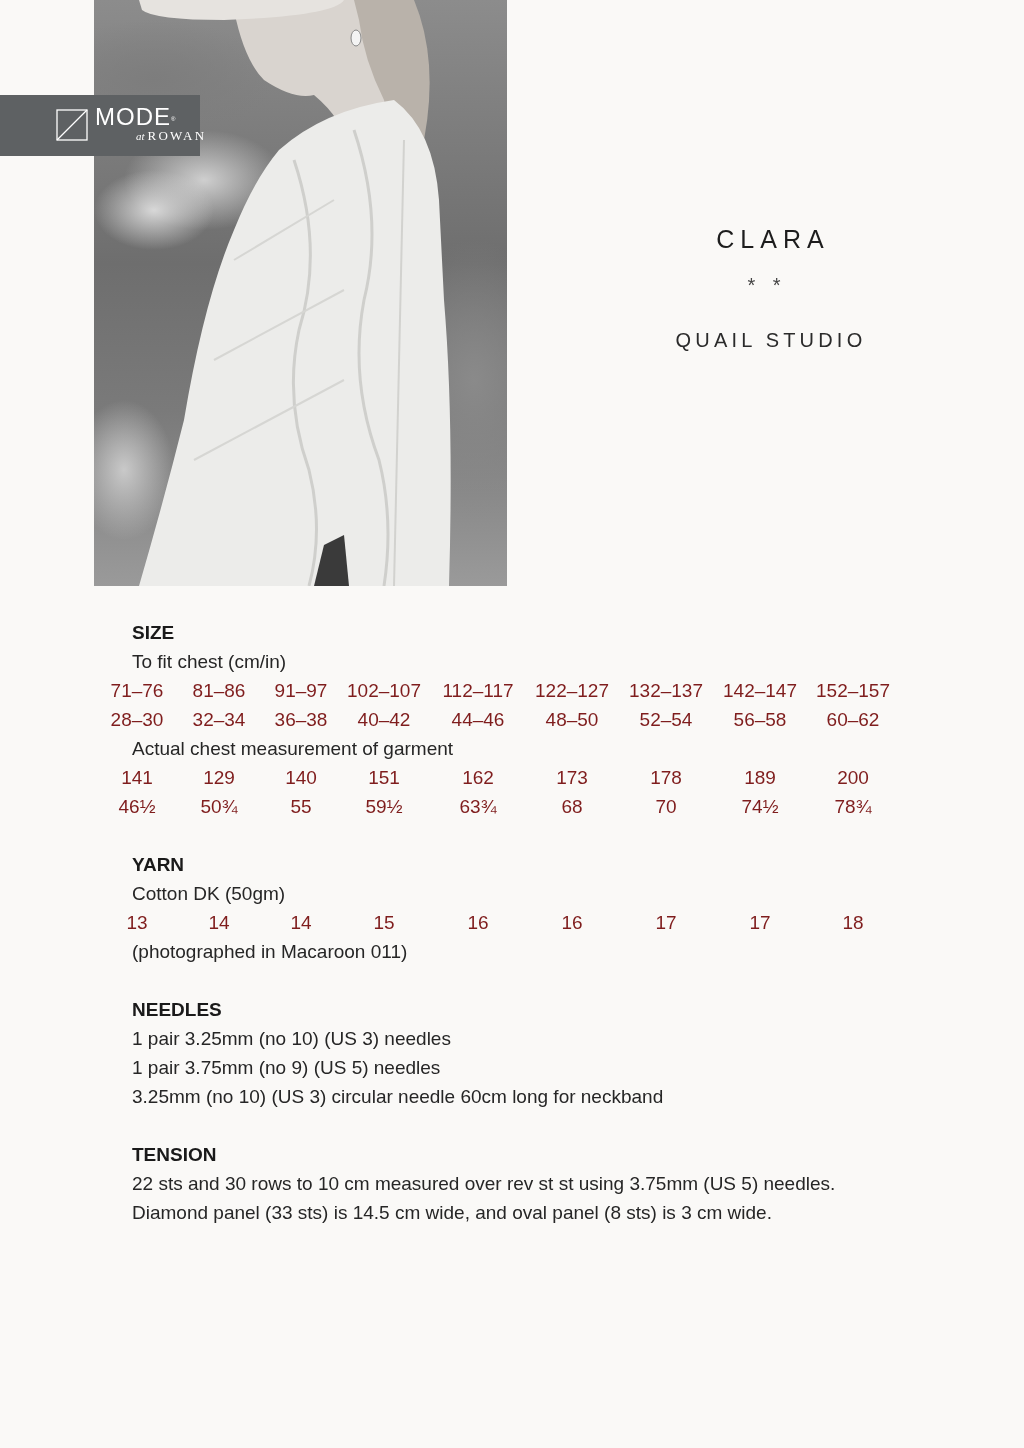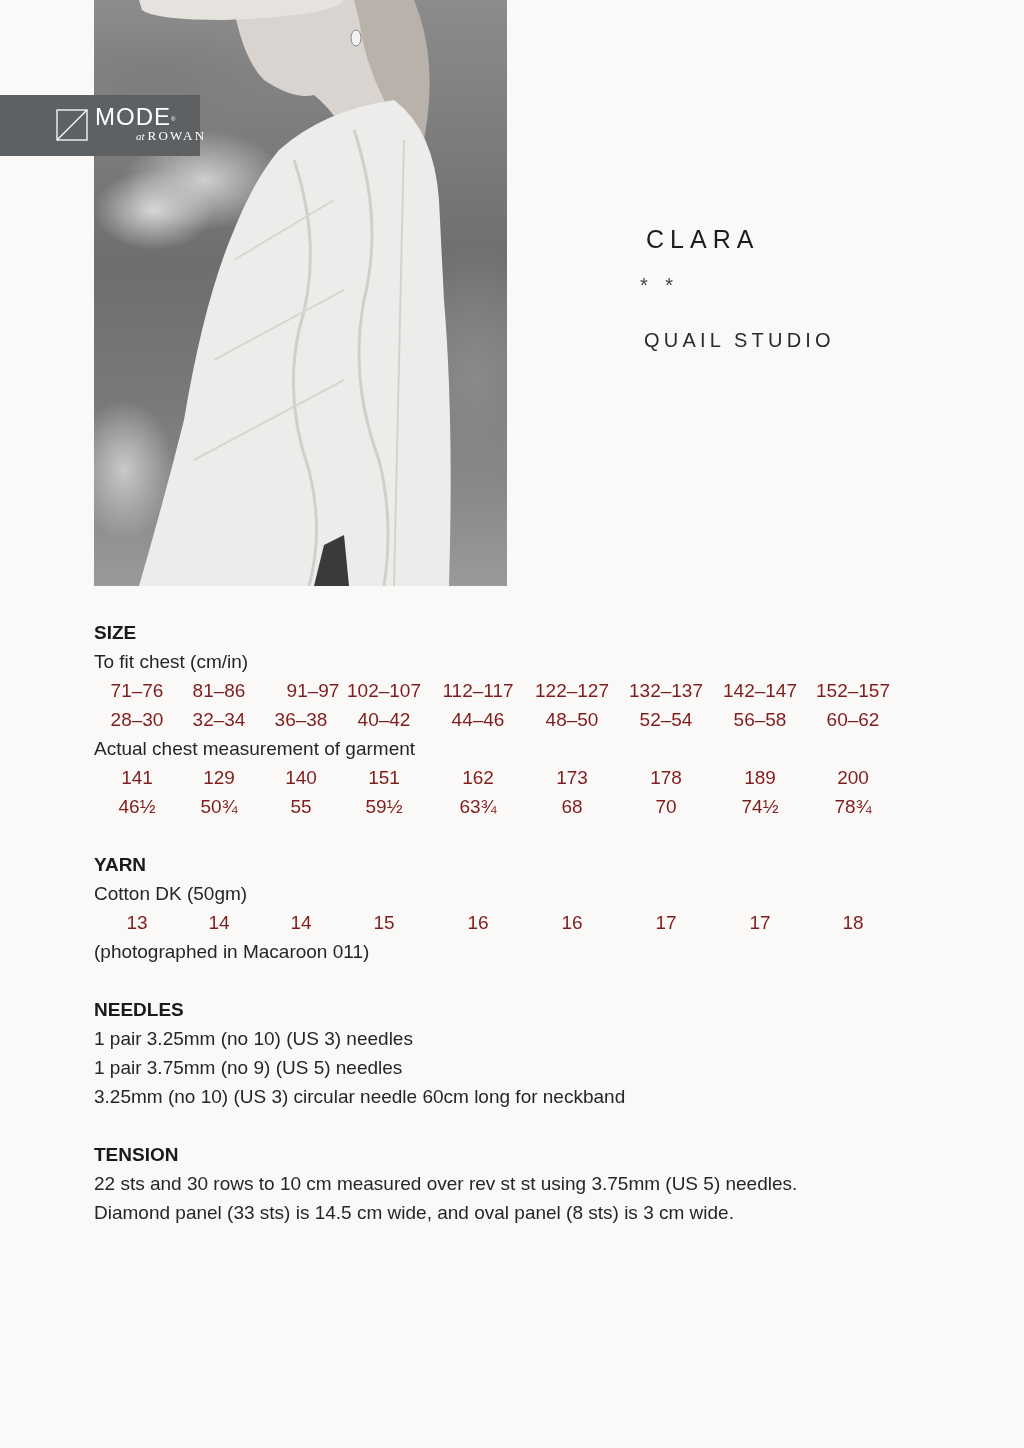--- a/index.html
+++ b/index.html
@@ -29,30 +29,30 @@
     position: absolute; left: 95px; top: 10px; color: #fff;
     font-family: "Liberation Sans", sans-serif; font-size: 24px; letter-spacing: 1px; line-height: 24px;
   }
   .logo .mode sup { font-size: 6px; vertical-align: top; position: relative; top: 2px; }
   .logo .rowan {
     position: absolute; left: 95px; top: 34px; color: #fff;
     font-family: "Liberation Serif", serif; font-size: 13px; letter-spacing: 2.2px; line-height: 14px; margin-left: 41px;
   }
   .logo .rowan i { font-size: 11px; letter-spacing: 0; margin-right: 3px; }
 
-  .title-block { position: absolute; left: 640px; width: 254px; text-align: left; }
+  .title-block { position: absolute; left: 640px; width: 254px; text-align: center; }
   .title {
     top: 224px; font-size: 25px; letter-spacing: 6px; color: #1d1d1d; font-weight: normal;
     line-height: 30px; padding-left: 6px;
   }
   .rating { top: 273px; font-size: 20px; letter-spacing: 6px; color: #444; line-height: 24px; }
   .designer { top: 328px; font-size: 20px; letter-spacing: 4.2px; color: #2b2b2b; line-height: 24px; padding-left: 4px; }
 
   .content { position: absolute; left: 94px; top: 618px; width: 840px; }
-  .content .line { font-size: 19px; line-height: 29px; height: 29px; white-space: nowrap; color: #262626; }
+  .content .line { font-size: 19px; line-height: 29px; height: 29px; white-space: nowrap; color: #262626; margin-left: 38px; }
   .content .heading { font-weight: bold; font-size: 19px; color: #1a1a1a; }
   .content .bold { font-weight: normal; }
   .gap { height: 29px; }
   .row { position: relative; height: 29px; }
   .row .cell {
     position: absolute; top: 0; width: 90px; margin-left: -45px; text-align: center;
     font-size: 19px; line-height: 29px; color: #7f1d1d; white-space: nowrap;
   }
 </style>
 </head>
@@ -94,21 +94,21 @@
 <div class="title-block designer">QUAIL STUDIO</div>
 
 <div class="content">
 
   <section>
     <div class="line heading">SIZE</div>
     <div class="line">To fit chest (cm/in)</div>
     <div class="row">
       <span class="cell" style="left:43px">71–76</span>
       <span class="cell" style="left:125px">81–86</span>
-      <span class="cell" style="left:219px">91–97</span>
+      <span class="cell" style="left:207px">91–97</span>
       <span class="cell" style="left:290px">102–107</span>
       <span class="cell" style="left:384px">112–117</span>
       <span class="cell" style="left:478px">122–127</span>
       <span class="cell" style="left:572px">132–137</span>
       <span class="cell" style="left:666px">142–147</span>
       <span class="cell" style="left:759px">152–157</span>
     </div>
     <div class="row">
       <span class="cell" style="left:43px">28–30</span>
       <span class="cell" style="left:125px">32–34</span>

